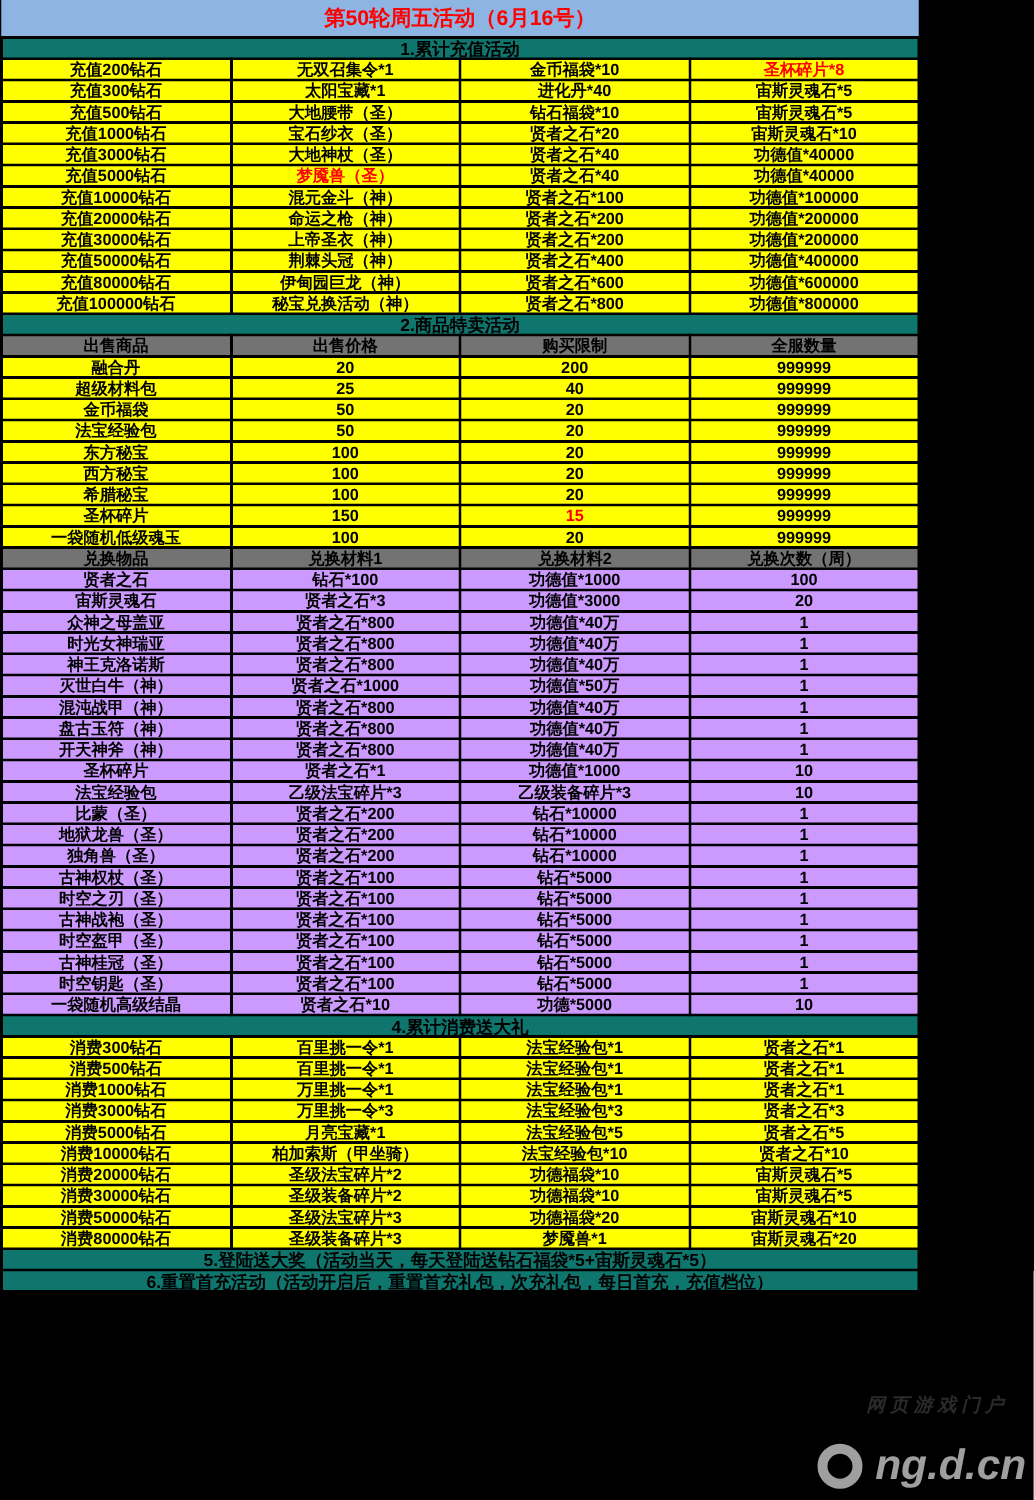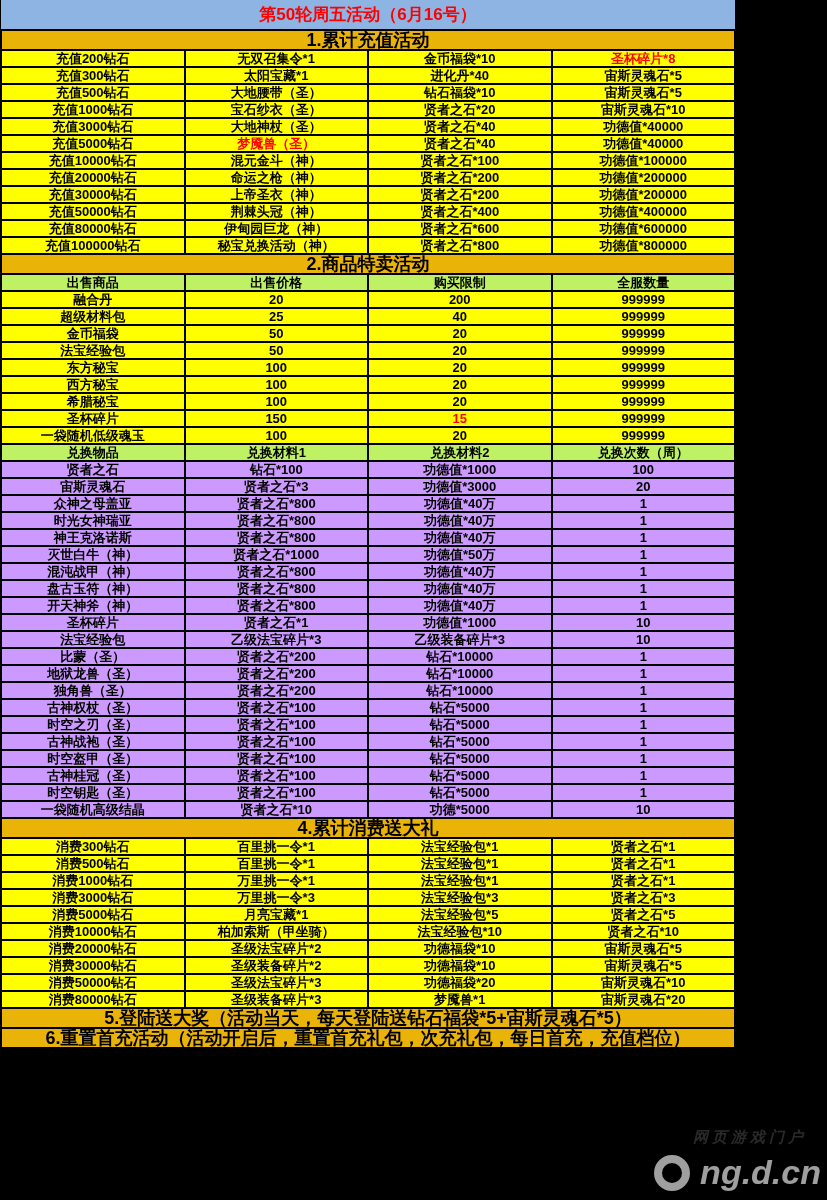--- a/index.html
+++ b/index.html
@@ -38,24 +38,24 @@
   tr.title-row td {
     background: #8DB4E2;
     color: #FF0000;
     font-size: 17px;
     height: 29px;
     border-top: none;
     border-left: none;
     border-right: none;
   }
   td.section-header {
-    background: #eab308;
-    font-size: 18px;
-  }
-  td.col-header { background: #bef264; margin-top: 24px; }
+    background: #0f766e;
+    font-size: 14px;
+  }
+  td.col-header { background: #737373; margin-top: 24px; }
   td.bg-yellow  { background: #FFFF00; }
   td.bg-purple  { background: #CC99FF; }
   td.red        { color: #FF0000; }
 
   
   .watermark {
     position: absolute;
     right: 6px;
     bottom: 8px;
     text-align: right;
@@ -67,21 +67,21 @@
     color: rgba(120,120,120,0.35);
     font-weight: bold;
     margin-right: 14px;
     font-style: italic;
   }
   .watermark .brandline {
     display: flex;
     align-items: center;
     justify-content: flex-end;
     gap: 10px;
-    margin-top: 6px;
+    margin-top: 19px;
   }
   .watermark .ring {
     width: 20px;
     height: 20px;
     border: 8px solid rgba(245,245,245,0.65);
     border-radius: 50%;
     box-sizing: content-box;
   }
   .watermark .site {
     font-size: 34px;

